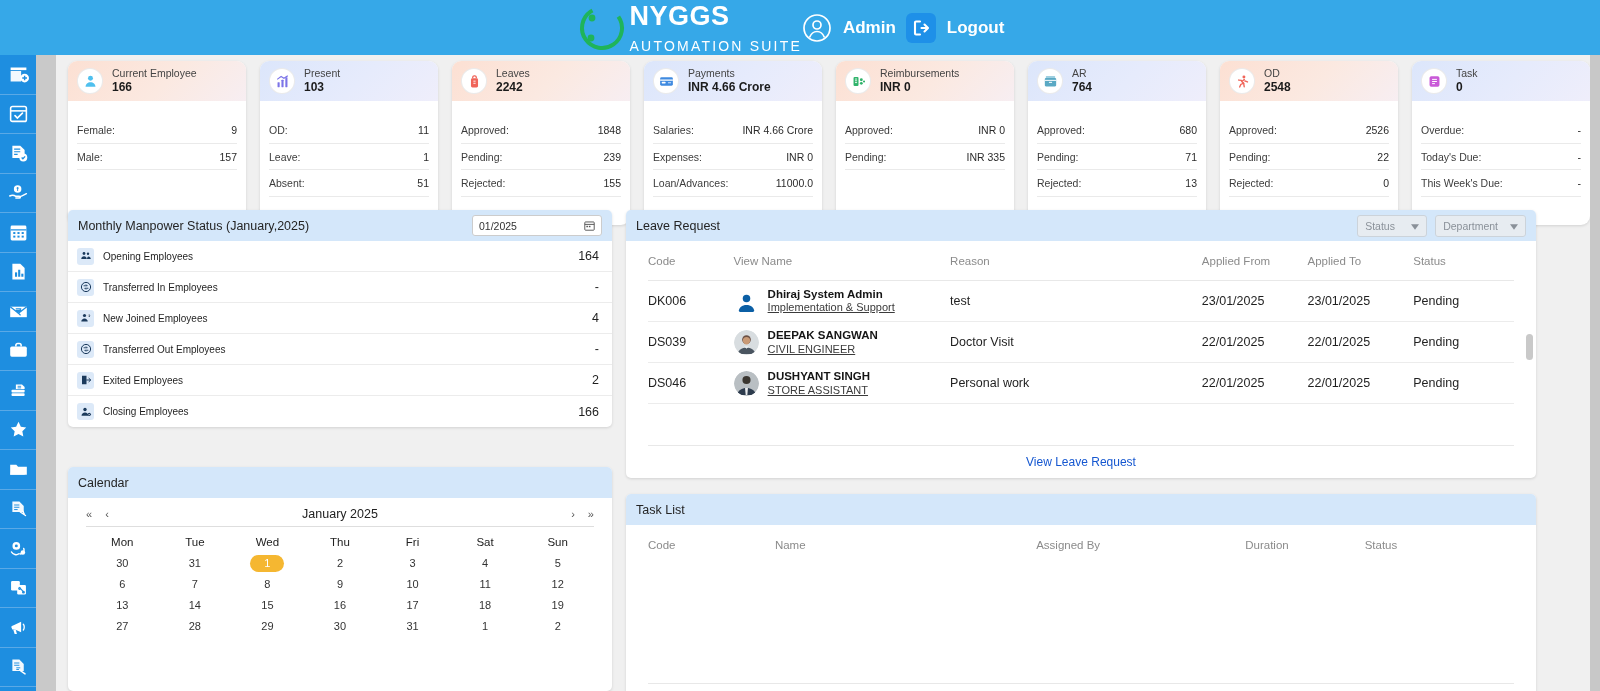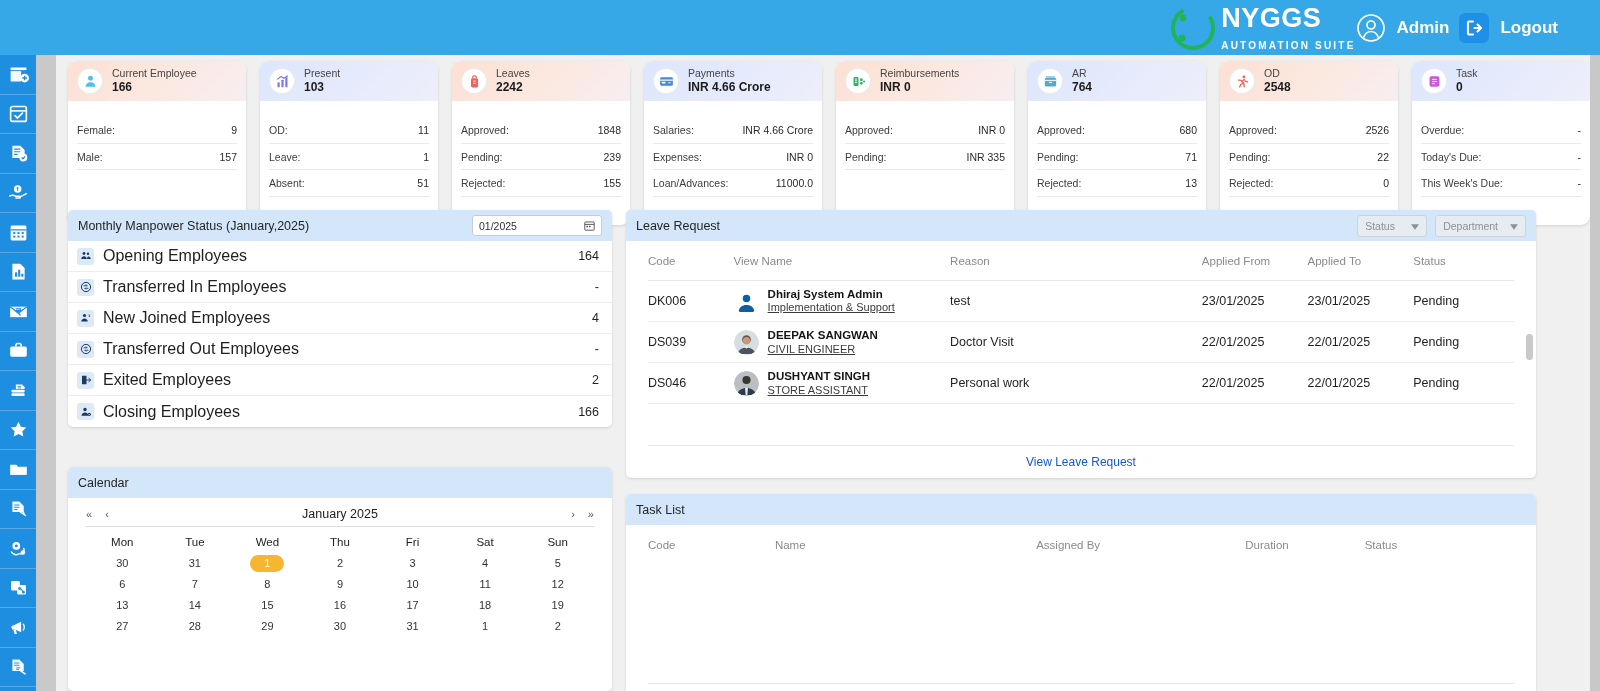--- a/index.html
+++ b/index.html
@@ -7,28 +7,28 @@
     width: 1600px; height: 691px;
     font-family: "Liberation Sans", sans-serif;
     background: #ededed;
     overflow: hidden;
   }
 
   
   .topbar {
     position: absolute; top: 0; left: 0; width: 1600px; height: 55px;
     background: #36a8e8;
-    display: flex; align-items: center; justify-content: flex-end;
+    display: flex; align-items: center; justify-content: center;
     z-index: 20;
   }
   .brand { display: flex; align-items: center; padding-left: 22px; }
   .brand-ring { position: relative; width: 52px; height: 52px; margin-right: 2px; }
   .brand-text { color: #fff; line-height: 1; }
   .brand-main { font-size: 27px; font-weight: 700; letter-spacing: .5px; }
-  .brand-sub { font-size: 10px; letter-spacing: 2.2px; margin-top: 9px; font-weight: 700; }
+  .brand-sub { font-size: 14px; letter-spacing: 2.2px; margin-top: 9px; font-weight: 400; }
   .topright { display: flex; align-items: center; gap: 10px; padding-right: 42px; }
   .user-chip, .logout-chip { display: flex; align-items: center; gap: 11px; cursor: pointer; }
   .user-chip span, .logout-chip span { color: #fff; font-size: 17px; font-weight: 700; }
   .logout-sq {
     width: 30px; height: 30px; background: #1e90e8; border-radius: 6px;
     display: flex; align-items: center; justify-content: center;
   }
 
   
   .rail {
@@ -121,21 +121,21 @@
   }
   .mp-row {
     display: flex; align-items: center; height: 31px;
     border-bottom: 1px solid #ececec; padding: 0 13px 0 9px; gap: 9px;
   }
   .mp-row:last-child { border-bottom: none; }
   .mp-ico {
     width: 17px; height: 17px; border-radius: 3px; background: #dce9f8;
     display: flex; align-items: center; justify-content: center; flex: 0 0 17px;
   }
-  .mp-label { flex: 1; font-size: 16px; color: #1f1f1f; }
+  .mp-label { flex: 1; font-size: 10px; color: #1f1f1f; }
   .mp-val { font-size: 12.5px; color: #1f1f1f; }
 
   
   #calendar { left: 12px; top: 388px; width: 544px; height: 224px; margin-top: 24px; }
   .cal-body { padding: 6px 18px 0 18px; }
   .cal-nav {
     display: flex; align-items: center; justify-content: space-between;
     border-bottom: 1px solid #dedede; padding: 3px 0 5px 0;
   }
   .cal-arrows { display: flex; gap: 13px; font-size: 11px; color: #555; }

